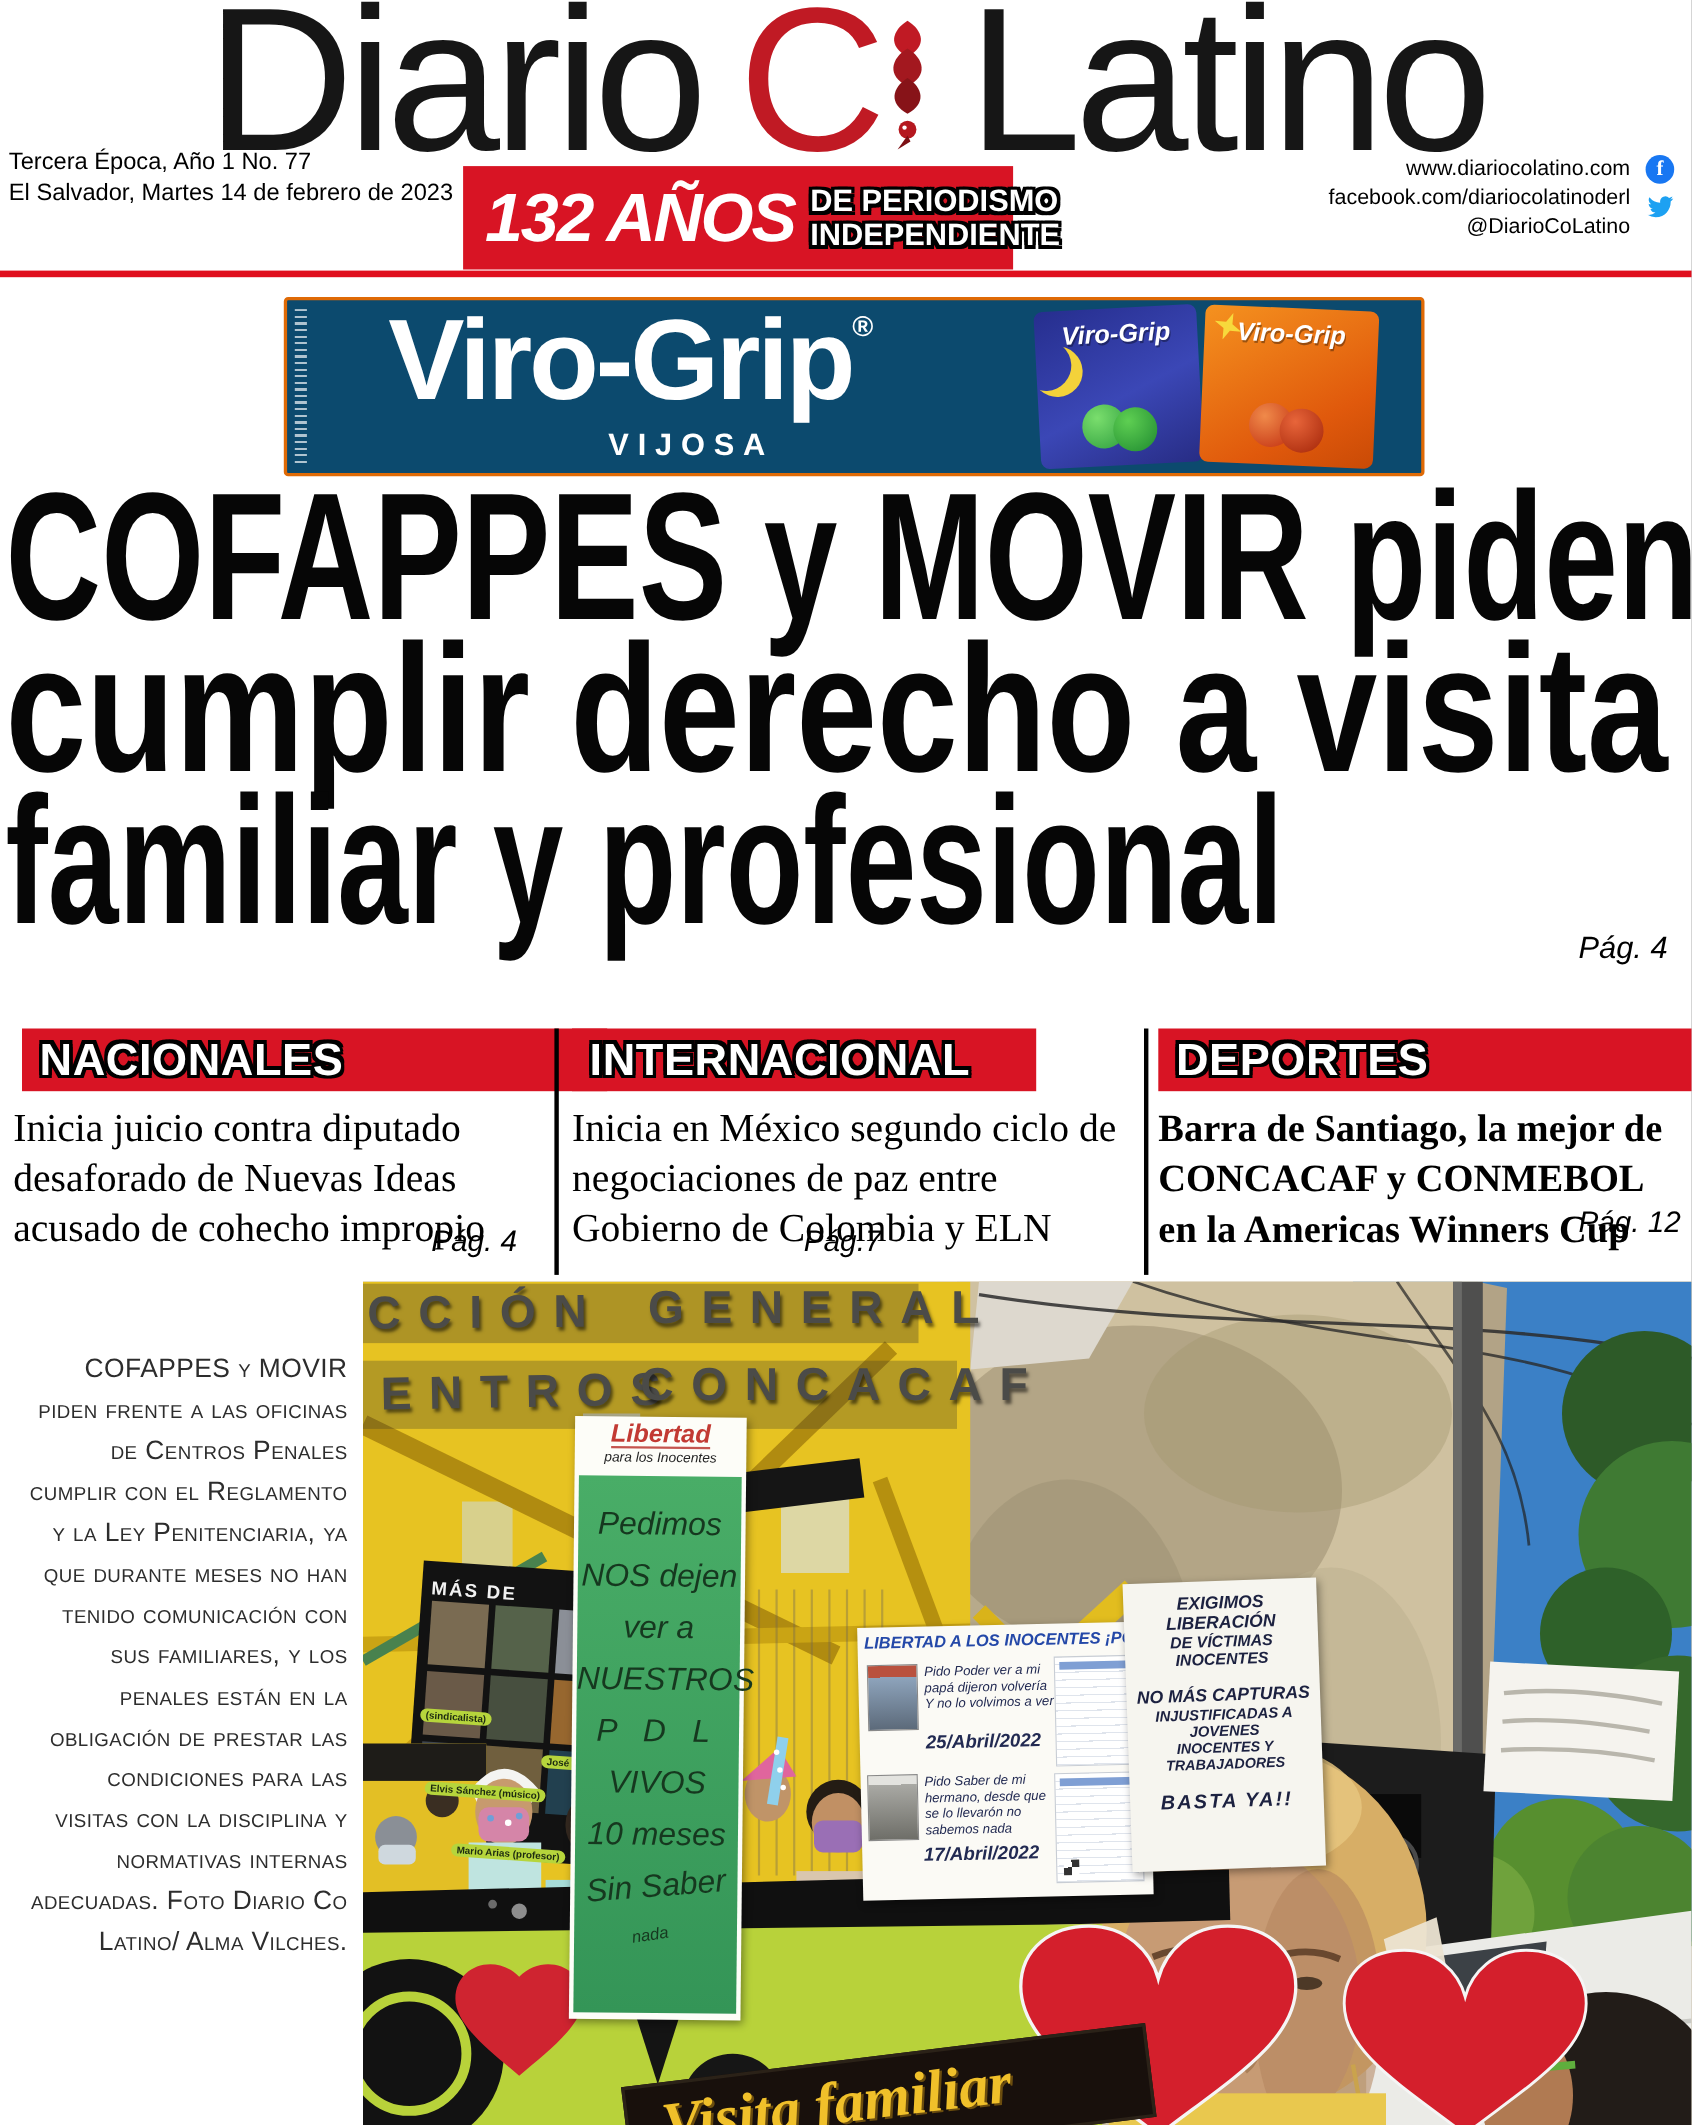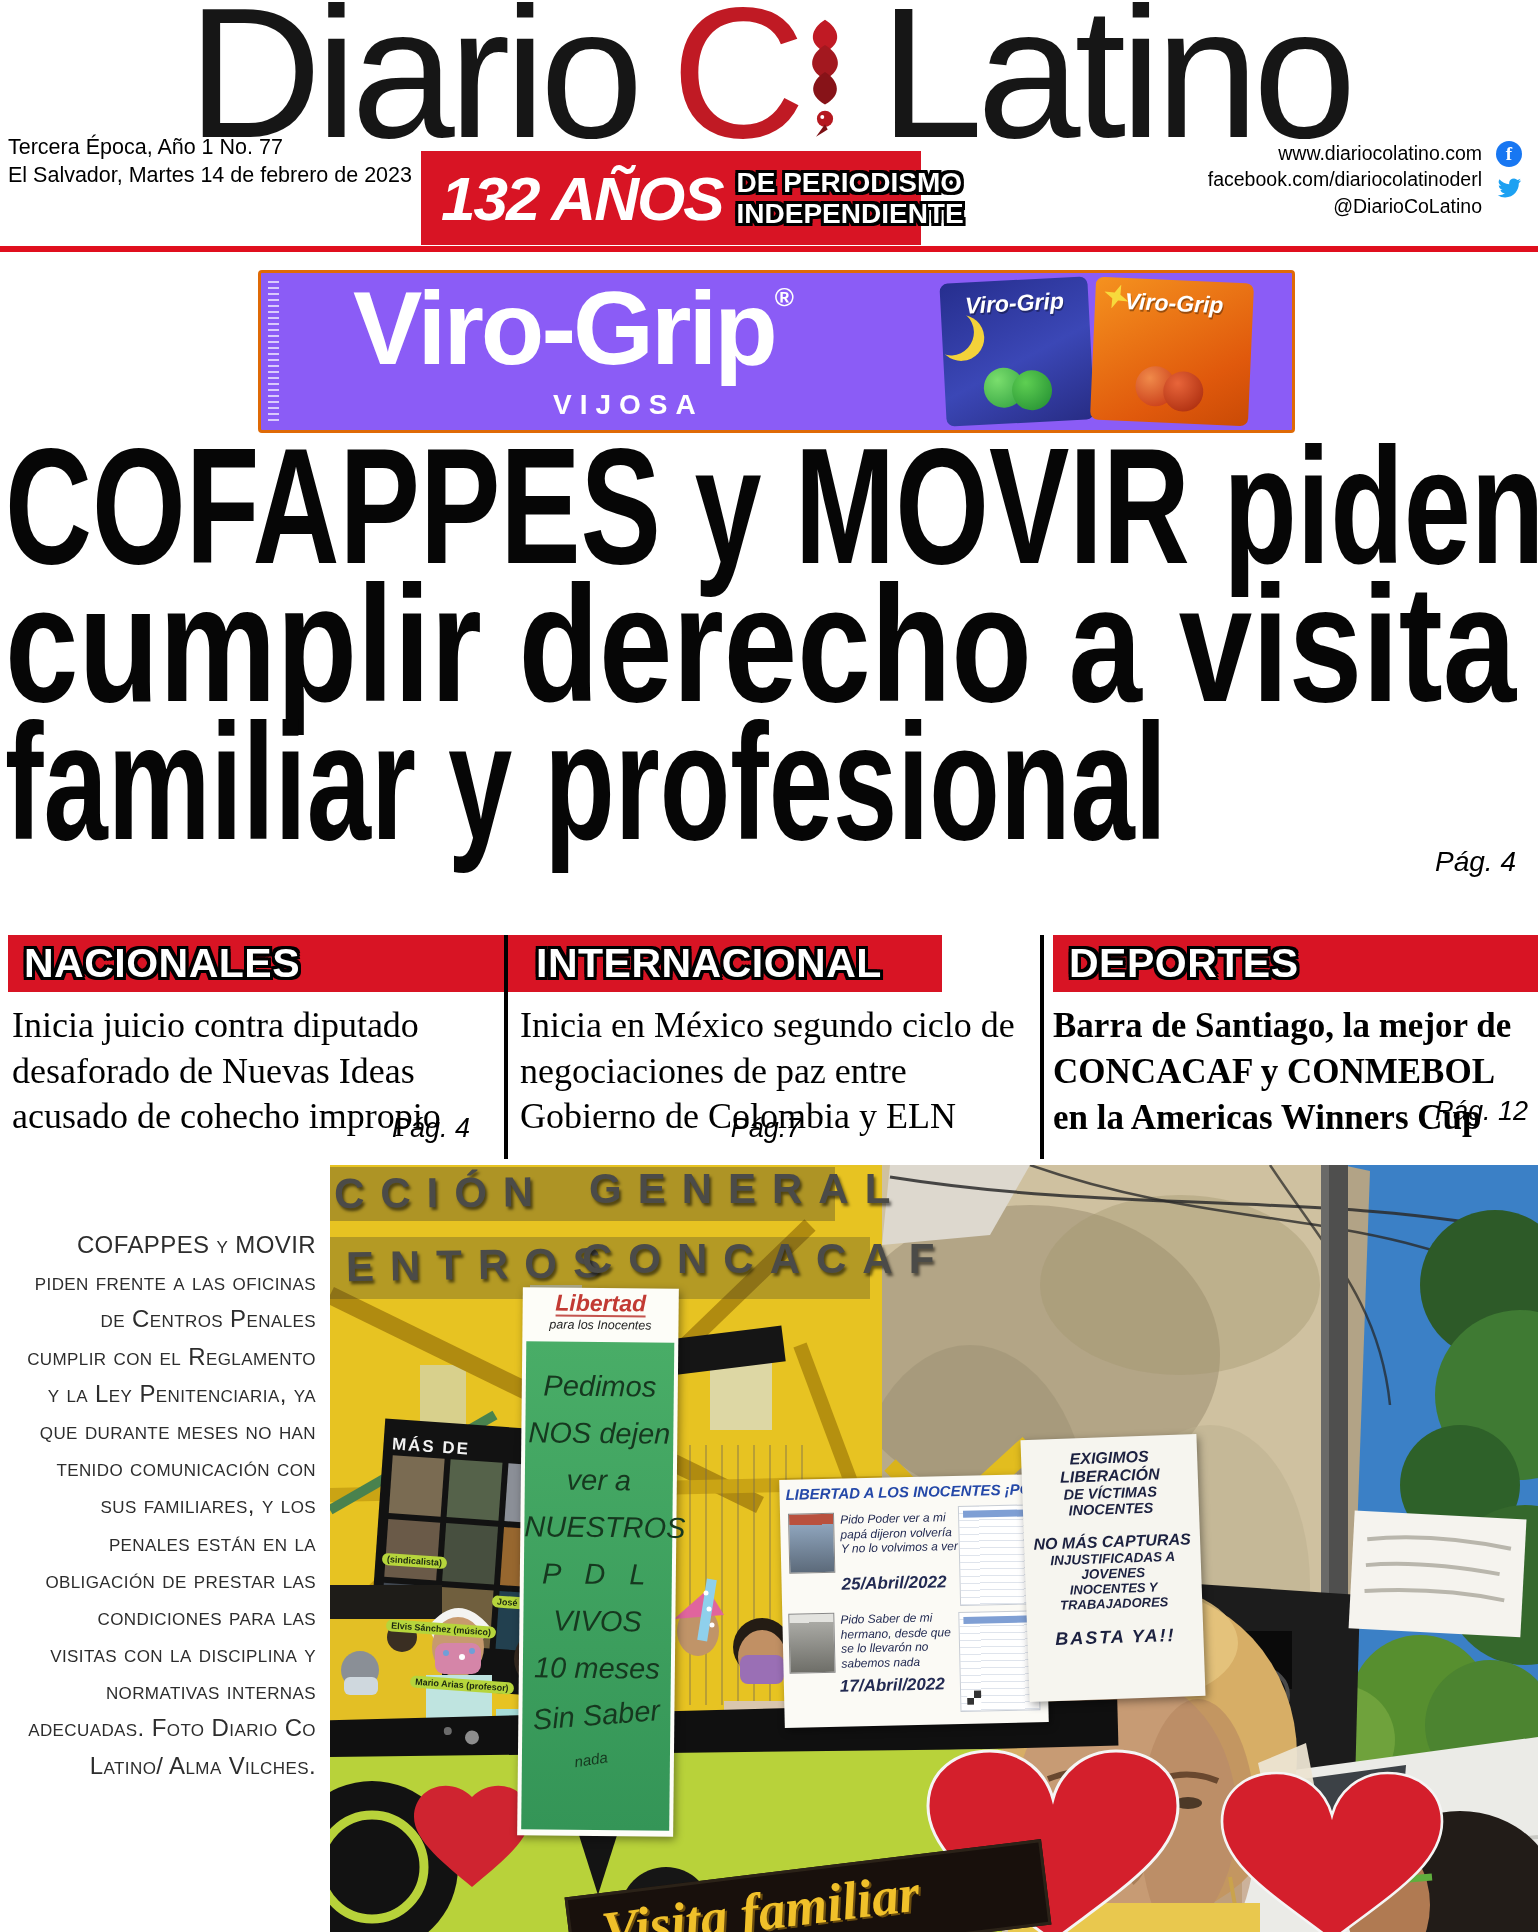--- a/index.html
+++ b/index.html
@@ -22,21 +22,21 @@
   .outline{text-shadow:-3px -3px 0 #000,3px -3px 0 #000,-3px 3px 0 #000,3px 3px 0 #000,
            -3px 0 0 #000,3px 0 0 #000,0 -3px 0 #000,0 3px 0 #000;}
 
   .contact{position:absolute;right:56px;top:140px;text-align:right;font-size:19.5px;line-height:1.35;color:#000;}
   .social{position:absolute;right:16px;top:141px;display:flex;flex-direction:column;gap:8px;}
   .fb{width:26px;height:26px;border-radius:50%;background:#1877f2;color:#fff;font-weight:bold;
       font-size:19px;display:flex;align-items:center;justify-content:center;font-family:"Liberation Serif",serif;}
   .rule{position:absolute;top:246px;left:0;width:1538px;height:6px;background:#e00f1e;}
 
   
-  .ad{position:absolute;left:258px;top:270px;width:1037px;height:163px;background:#8b5cf6;
+  .ad{position:absolute;left:258px;top:270px;width:1037px;height:163px;background:#0c4a6e;
       border:3px solid #df6a06;border-radius:4px;box-sizing:border-box;overflow:hidden;}
   .ad-strip{position:absolute;left:7px;top:8px;bottom:8px;width:11px;
       background:repeating-linear-gradient(180deg,rgba(255,255,255,.9) 0 2px,transparent 2px 6px);opacity:.75;}
   .ad-brand{position:absolute;left:92px;top:-4px;font-size:104px;font-weight:bold;color:#fff;letter-spacing:-3px;}
   .ad-reg{font-size:26px;vertical-align:58px;letter-spacing:0;}
   .ad-company{position:absolute;left:292px;top:116px;font-size:28px;font-weight:bold;color:#fff;letter-spacing:8px;}
   .packet{position:absolute;top:7px;width:148px;height:143px;border-radius:8px;overflow:hidden;}
   .pk-blue{left:682px;background:linear-gradient(155deg,#262e8e 0%,#3b47b6 55%,#272c84 100%);transform:rotate(-3deg);}
   .pk-orange{left:832px;width:158px;background:linear-gradient(150deg,#f5921f 0%,#e0590c 70%,#c94a06 100%);transform:rotate(2.5deg);}
   .pname{font-style:italic;font-weight:bold;font-size:23px;color:#fff;text-align:center;margin-top:10px;
@@ -56,21 +56,21 @@
   .hl{position:absolute;left:5px;white-space:nowrap;font-weight:bold;font-size:165px;line-height:140px;color:#060606;}
   .hl>span{display:inline-block;transform-origin:0 80%;}
   .hl1{top:436px;} .hl1>span{transform:scaleX(.73);}
   .hl2{top:574px;} .hl2>span{transform:scaleX(.80);}
   .hl3{top:712px;} .hl3>span{transform:scaleX(.70);}
   .hl-page{position:absolute;right:22px;top:846px;font-style:italic;font-size:28px;}
 
   
   .sec-banner{position:absolute;top:935px;height:57px;background:#d81424;color:#fff;font-weight:bold;
               font-size:41px;padding:5px 0 0 16px;box-sizing:border-box;letter-spacing:.5px;}
-  .sb1{left:8px;width:532px;} .sb2{left:520px;width:422px;} .sb3{left:1053px;width:485px;}
+  .sb1{left:20px;width:532px;} .sb2{left:520px;width:422px;} .sb3{left:1053px;width:485px;}
   .divider{position:absolute;top:935px;width:4px;height:224px;background:#000;}
   .dv1{left:504px;} .dv2{left:1040px;}
   .teaser{position:absolute;top:1003px;font-family:"Liberation Serif",serif;font-size:36px;line-height:1.27;color:#000;}
   .ts1{left:12px;width:486px;} .ts2{left:520px;width:508px;} .ts3{left:1053px;width:482px;font-weight:bold;font-size:35px;line-height:1.32;}
   .page-ref{position:absolute;font-style:italic;font-size:27px;text-align:right;}
   .pr1{left:12px;width:458px;top:1113px;} .pr2{left:520px;width:492px;top:1113px;text-align:center;} .pr3{left:1053px;width:475px;top:1096px;}
 
   
   .caption{position:absolute;left:0;top:1226px;width:324px;box-sizing:border-box;padding:0 8px 0 26px;
            text-align:right;font-size:24px;line-height:1.55;font-variant:small-caps;color:#2d2d2d;letter-spacing:.4px;}

